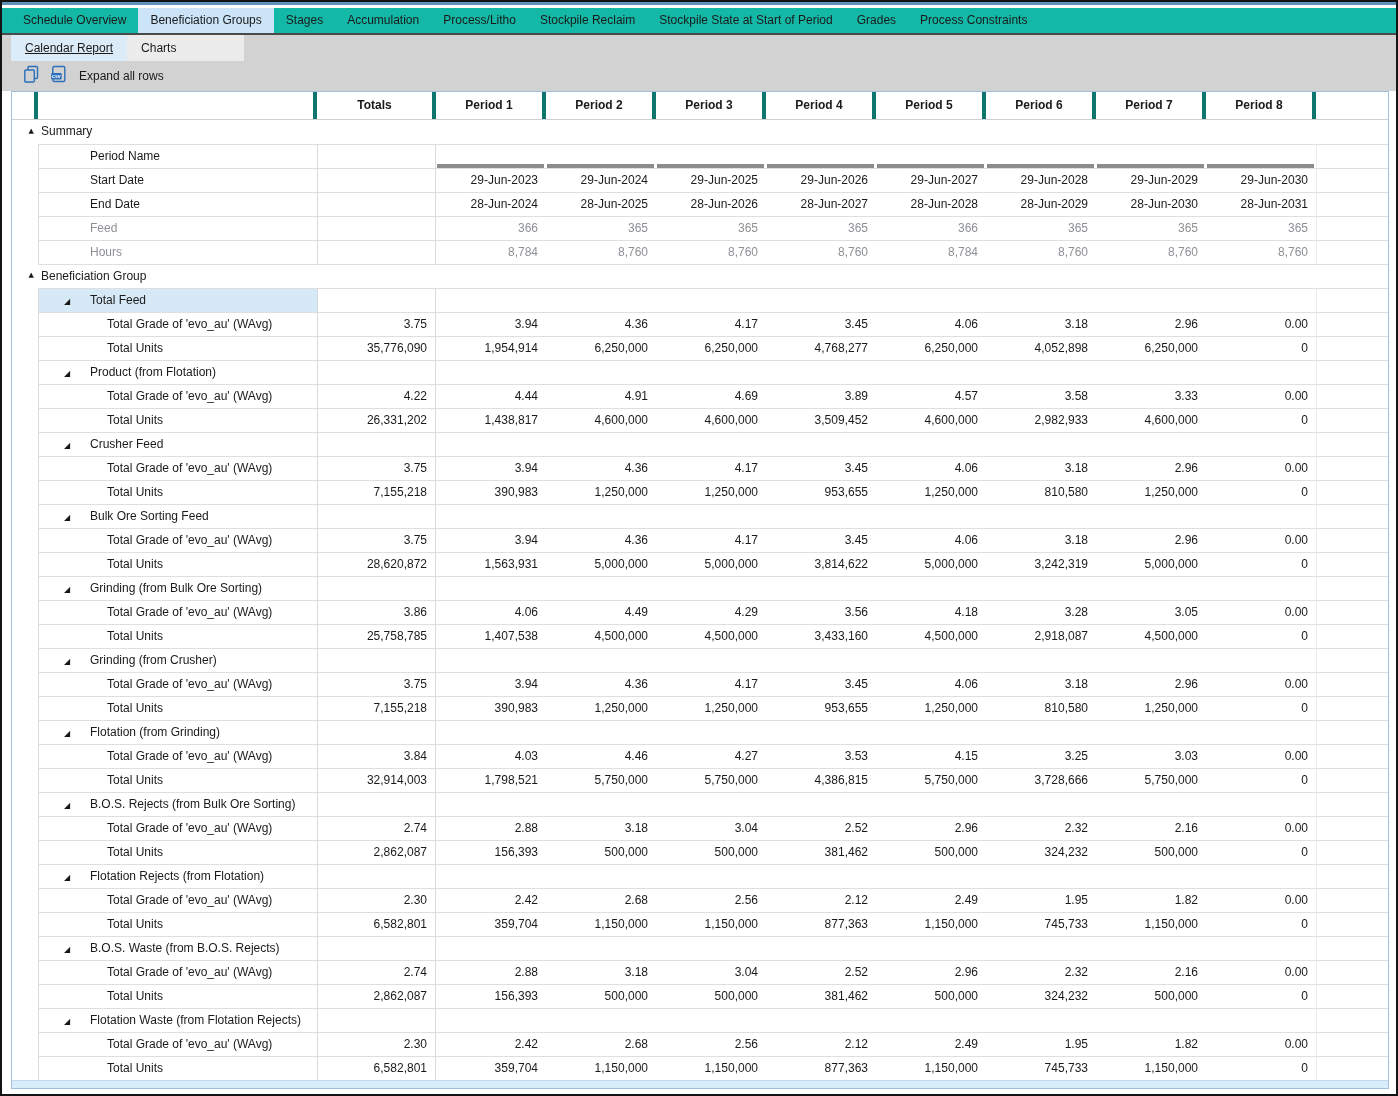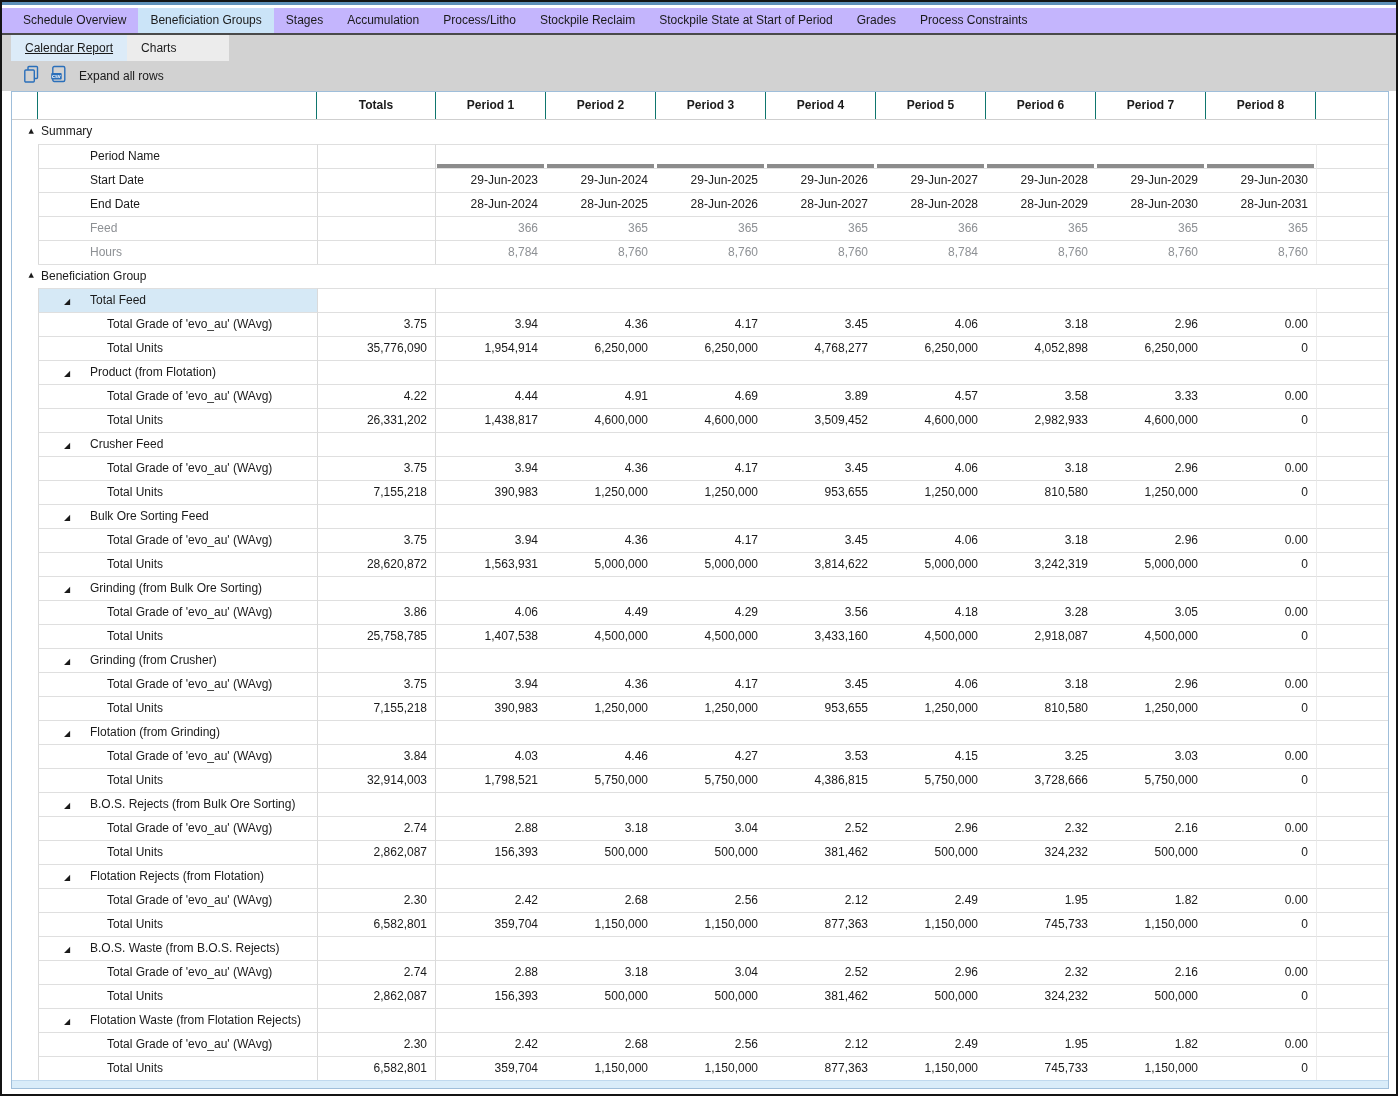--- a/index.html
+++ b/index.html
@@ -16,47 +16,47 @@
     background: #ffffff;
     overflow: hidden;
     position: relative;
   }
   .top-accent { height:3px; background:#5f91ba; }
 
   
   .main-tabs {
     margin-top: 3px;
     height: 27px;
-    background: #c4b5fd;
+    background: #14b8a6;
     border-bottom: 2px solid #4a4a4a;
     padding-left: 9px;
     display: flex;
     align-items: center;
   }
   .main-tab { line-height: 25px; padding: 0 12px; white-space: nowrap; cursor: default; }
   .main-tab.selected { background: #cbe4f8; }
 
   
   .panel { background: #d2d2d2; height: 56px; }
   .sub-tabs { display: flex; padding-left: 9px; height: 26px; }
   .sub-tab { line-height: 26px; padding: 0 14px; white-space: nowrap; cursor: default; }
   .sub-tab.selected { background: #dcebf8; text-decoration: underline; }
-  .sub-tab.unselected { background: #ececec; width: 102px; }
+  .sub-tab.unselected { background: #ececec; width: 117px; }
   .toolbar { display: flex; align-items: center; height: 30px; padding-left: 21px; }
   .tool-btn { display: flex; align-items: center; margin-right: 10px; cursor: default; }
   .expand-label { margin-left: 2px; }
 
   
   .grid {
     margin: 0 7px 0 9px;
     border: 1px solid #9fbeda;
     background: #ffffff;
   }
   .g-header { display: flex; height: 28px; font-weight: bold; border-bottom: 1px solid #cfcfcf; }
-  .gh-cell { line-height: 27px; text-align: center; border-right: 1px solid #0f766e; overflow: hidden; }
+  .gh-cell { line-height: 27px; text-align: center; border-right: 4px solid #0f766e; overflow: hidden; }
   .gh-arrow { width: 26px; }
   .gh-label { width: 279px; }
   .gh-totals { width: 119px; }
   .gh-period { width: 110px; }
   .gh-filler { flex: 1; border-right: none; }
 
   .row { display: flex; height: 24px; }
   .row .cell { line-height: 23px; overflow: hidden; white-space: nowrap; }
   .c-arrow { width: 26px; }
   .tri-group { display:block; text-align:right; padding-right:4px; font-size:7px; line-height:23px; font-family:"DejaVu Sans",sans-serif; }

